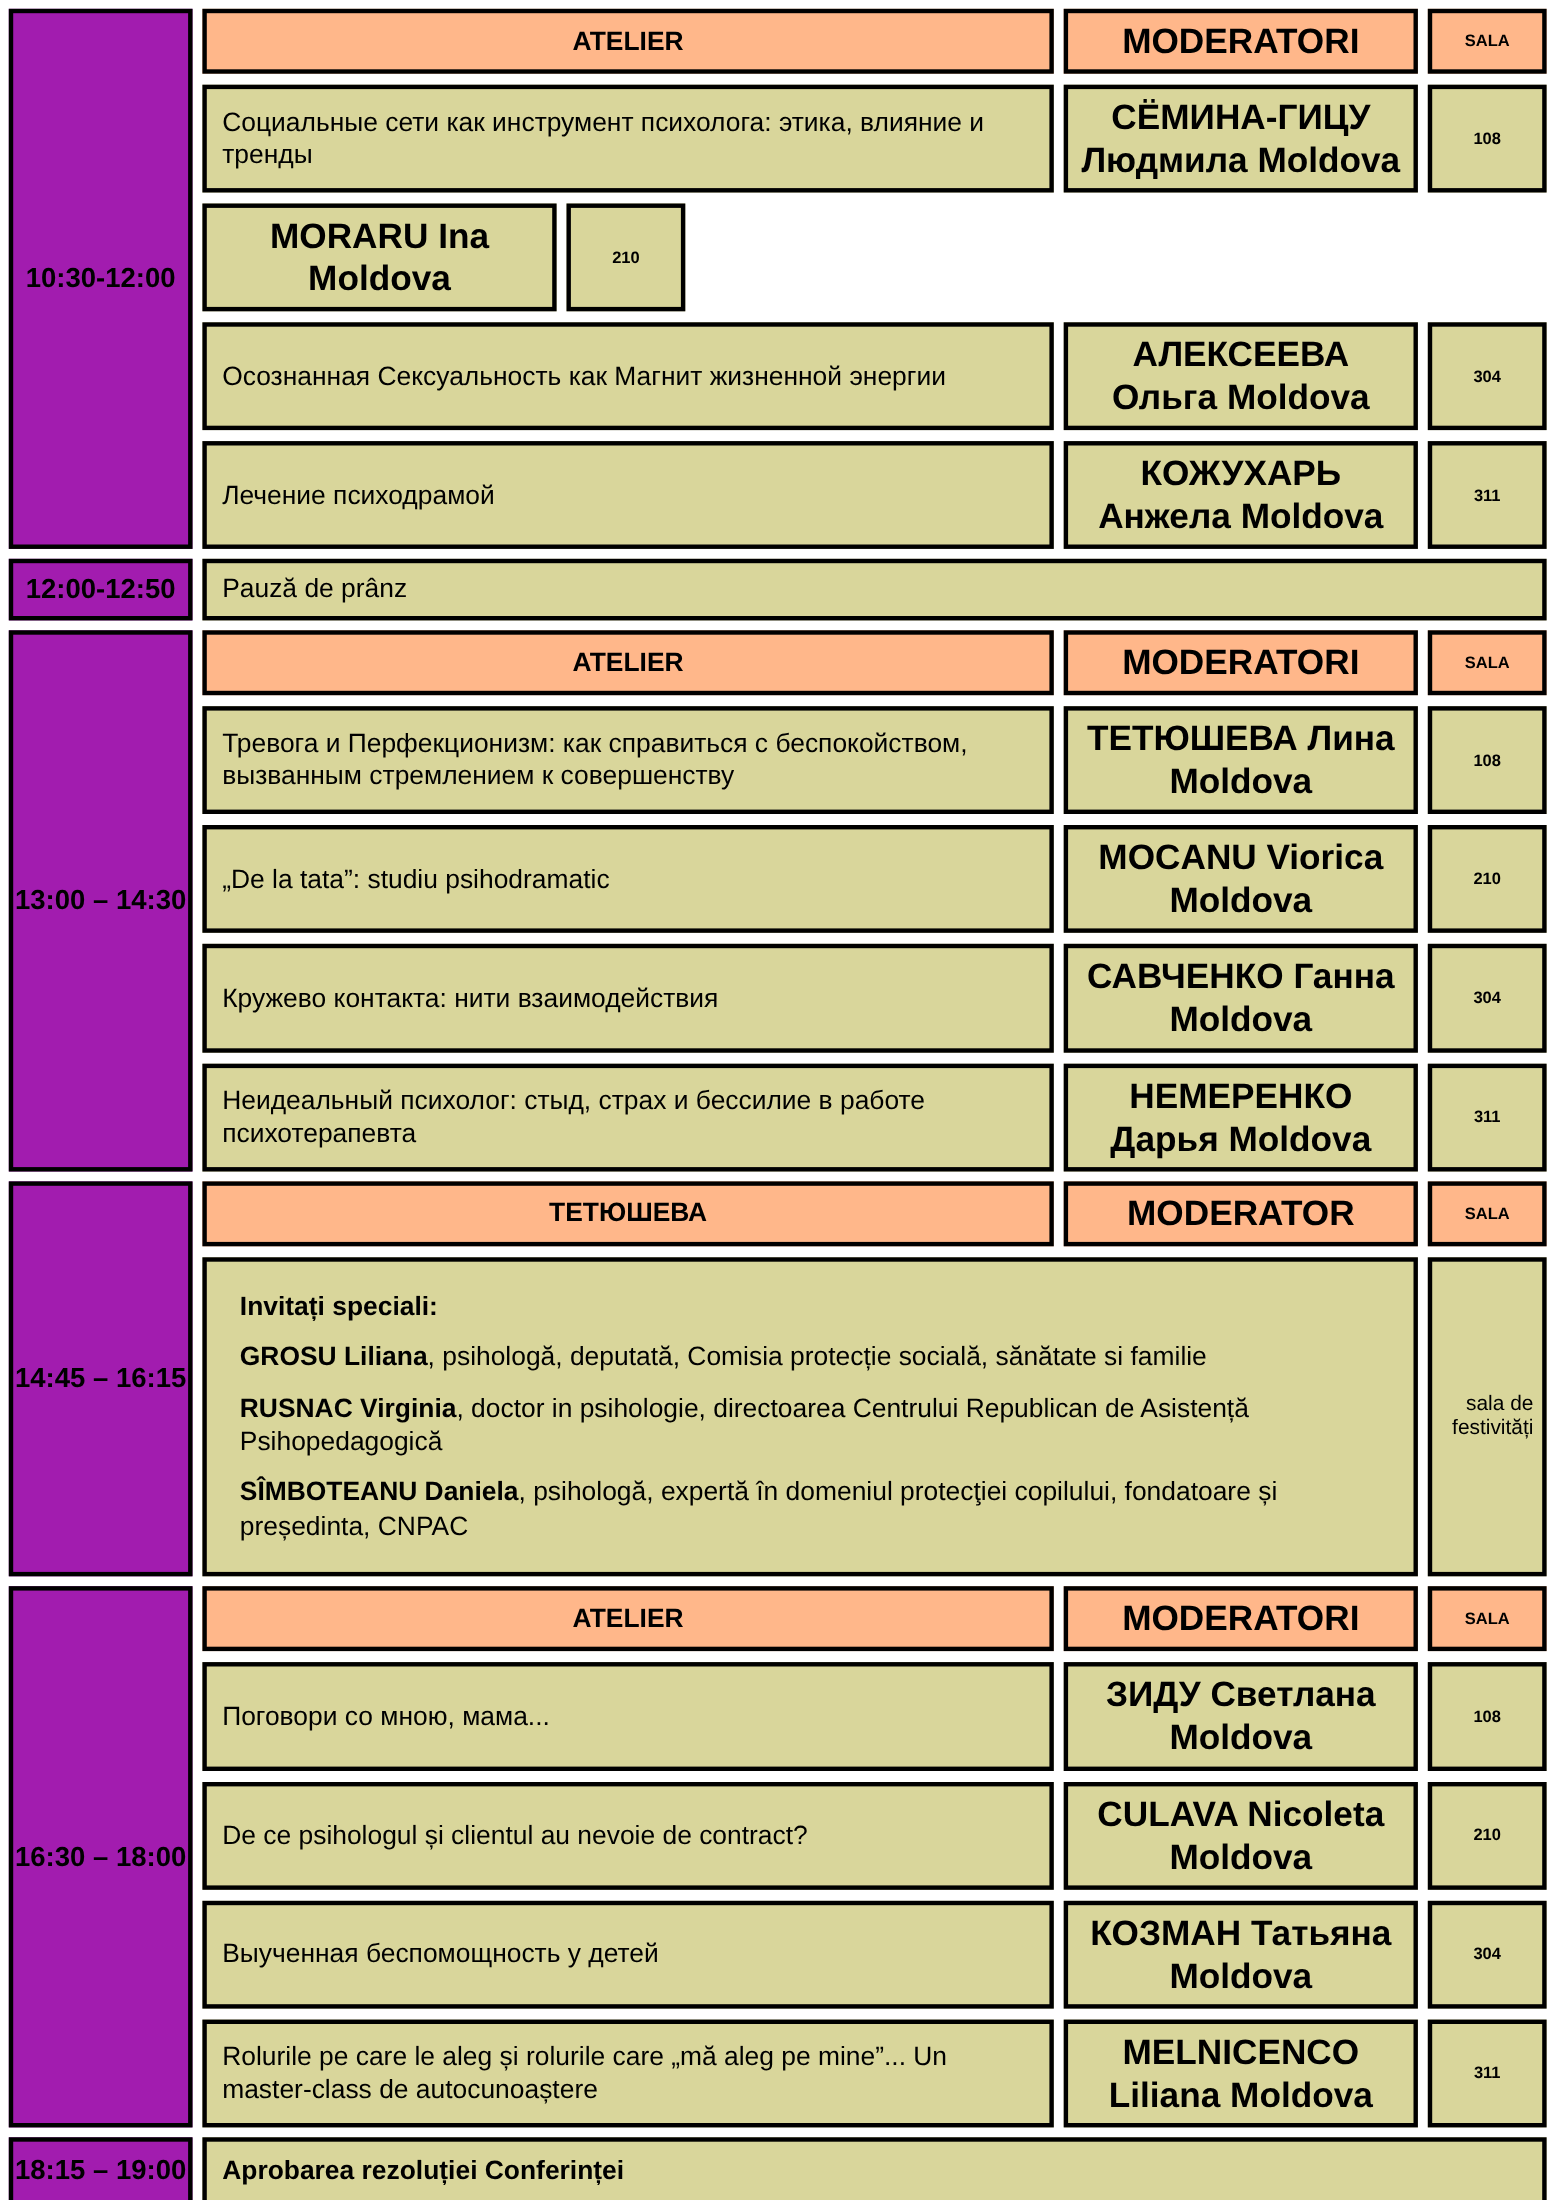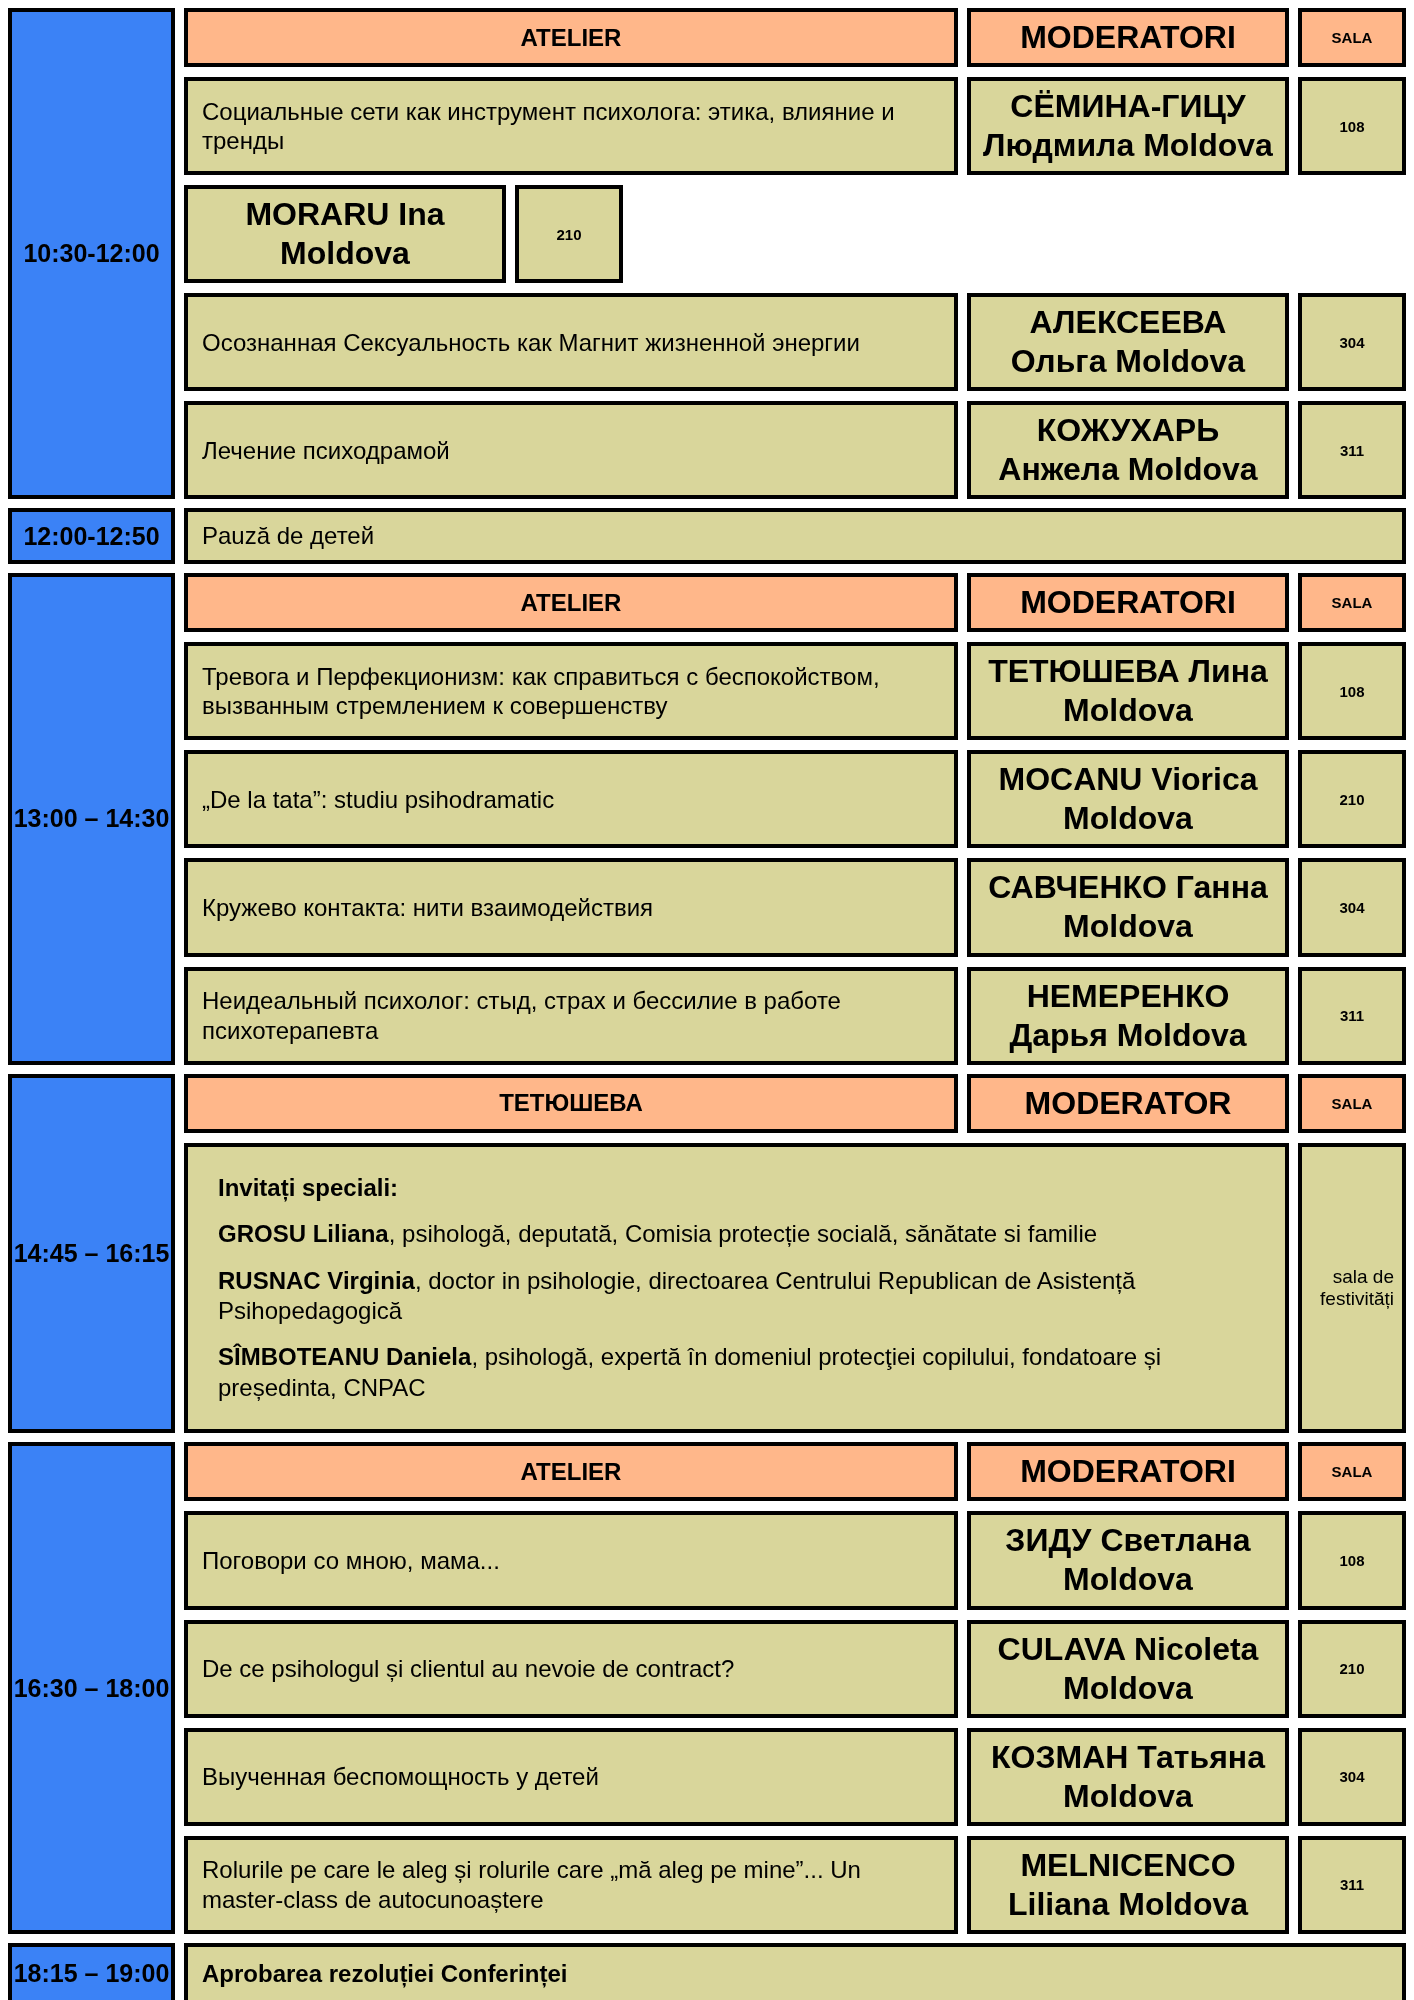--- a/index.html
+++ b/index.html
@@ -1,19 +1,19 @@
 <!DOCTYPE html>
 <html><head>
 <meta charset="utf-8">
 <style>
   html,body{margin:0;padding:0;background:#fff;}
   body{font-family:"Liberation Sans","DejaVu Sans",sans-serif;color:#000;}
   .page{width:1414px;box-sizing:border-box;padding:8px;background:#fff;}
   .block{display:flex;column-gap:9px;margin-bottom:9px;}
-  .time-cell{width:167px;flex:none;box-sizing:border-box;border:4px solid #000;background:#3b82f6;
+  .time-cell{width:167px;flex:none;box-sizing:border-box;border:4px solid #000;background:#a21caf;
              display:flex;align-items:center;justify-content:center;font-weight:bold;font-size:25px;text-align:center;}
   .rows{flex:1;display:flex;flex-direction:column;row-gap:10px;}
   .row{display:flex;column-gap:9px;}
   .cell{box-sizing:border-box;border:4px solid #000;background:#d9d69b;}
   .head{background:#ffb78a;display:flex;align-items:center;justify-content:center;
         font-weight:bold;font-size:28px;min-height:52px;}
   .atelier{flex:1;display:flex;align-items:center;justify-content:flex-start;
            padding:8px 14px;font-size:24px;line-height:1.22;}
   .moderator{width:322px;flex:none;display:flex;align-items:center;justify-content:center;
              text-align:center;font-weight:bold;font-size:32px;line-height:1.22;padding:6px 10px;}
@@ -66,21 +66,21 @@
         <div class="cell moderator">КОЖУХАРЬ Анжела Moldova</div>
         <div class="cell sala">311</div>
       </div>
     </div>
   </div>
 
   <div class="block">
     <div class="time-cell" style="min-height:56px;">12:00-12:50</div>
     <div class="rows">
       <div class="row lunch-row">
-        <div class="cell wide-cell">Pauză de детей</div>
+        <div class="cell wide-cell">Pauză de prânz</div>
       </div>
     </div>
   </div>
 
   <div class="block">
     <div class="time-cell">13:00 – 14:30</div>
     <div class="rows data-c">
       <div class="row">
         <div class="cell head atelier" style="justify-content:center;">ATELIER</div>
         <div class="cell head moderator mod-head">MODERATORI</div>

